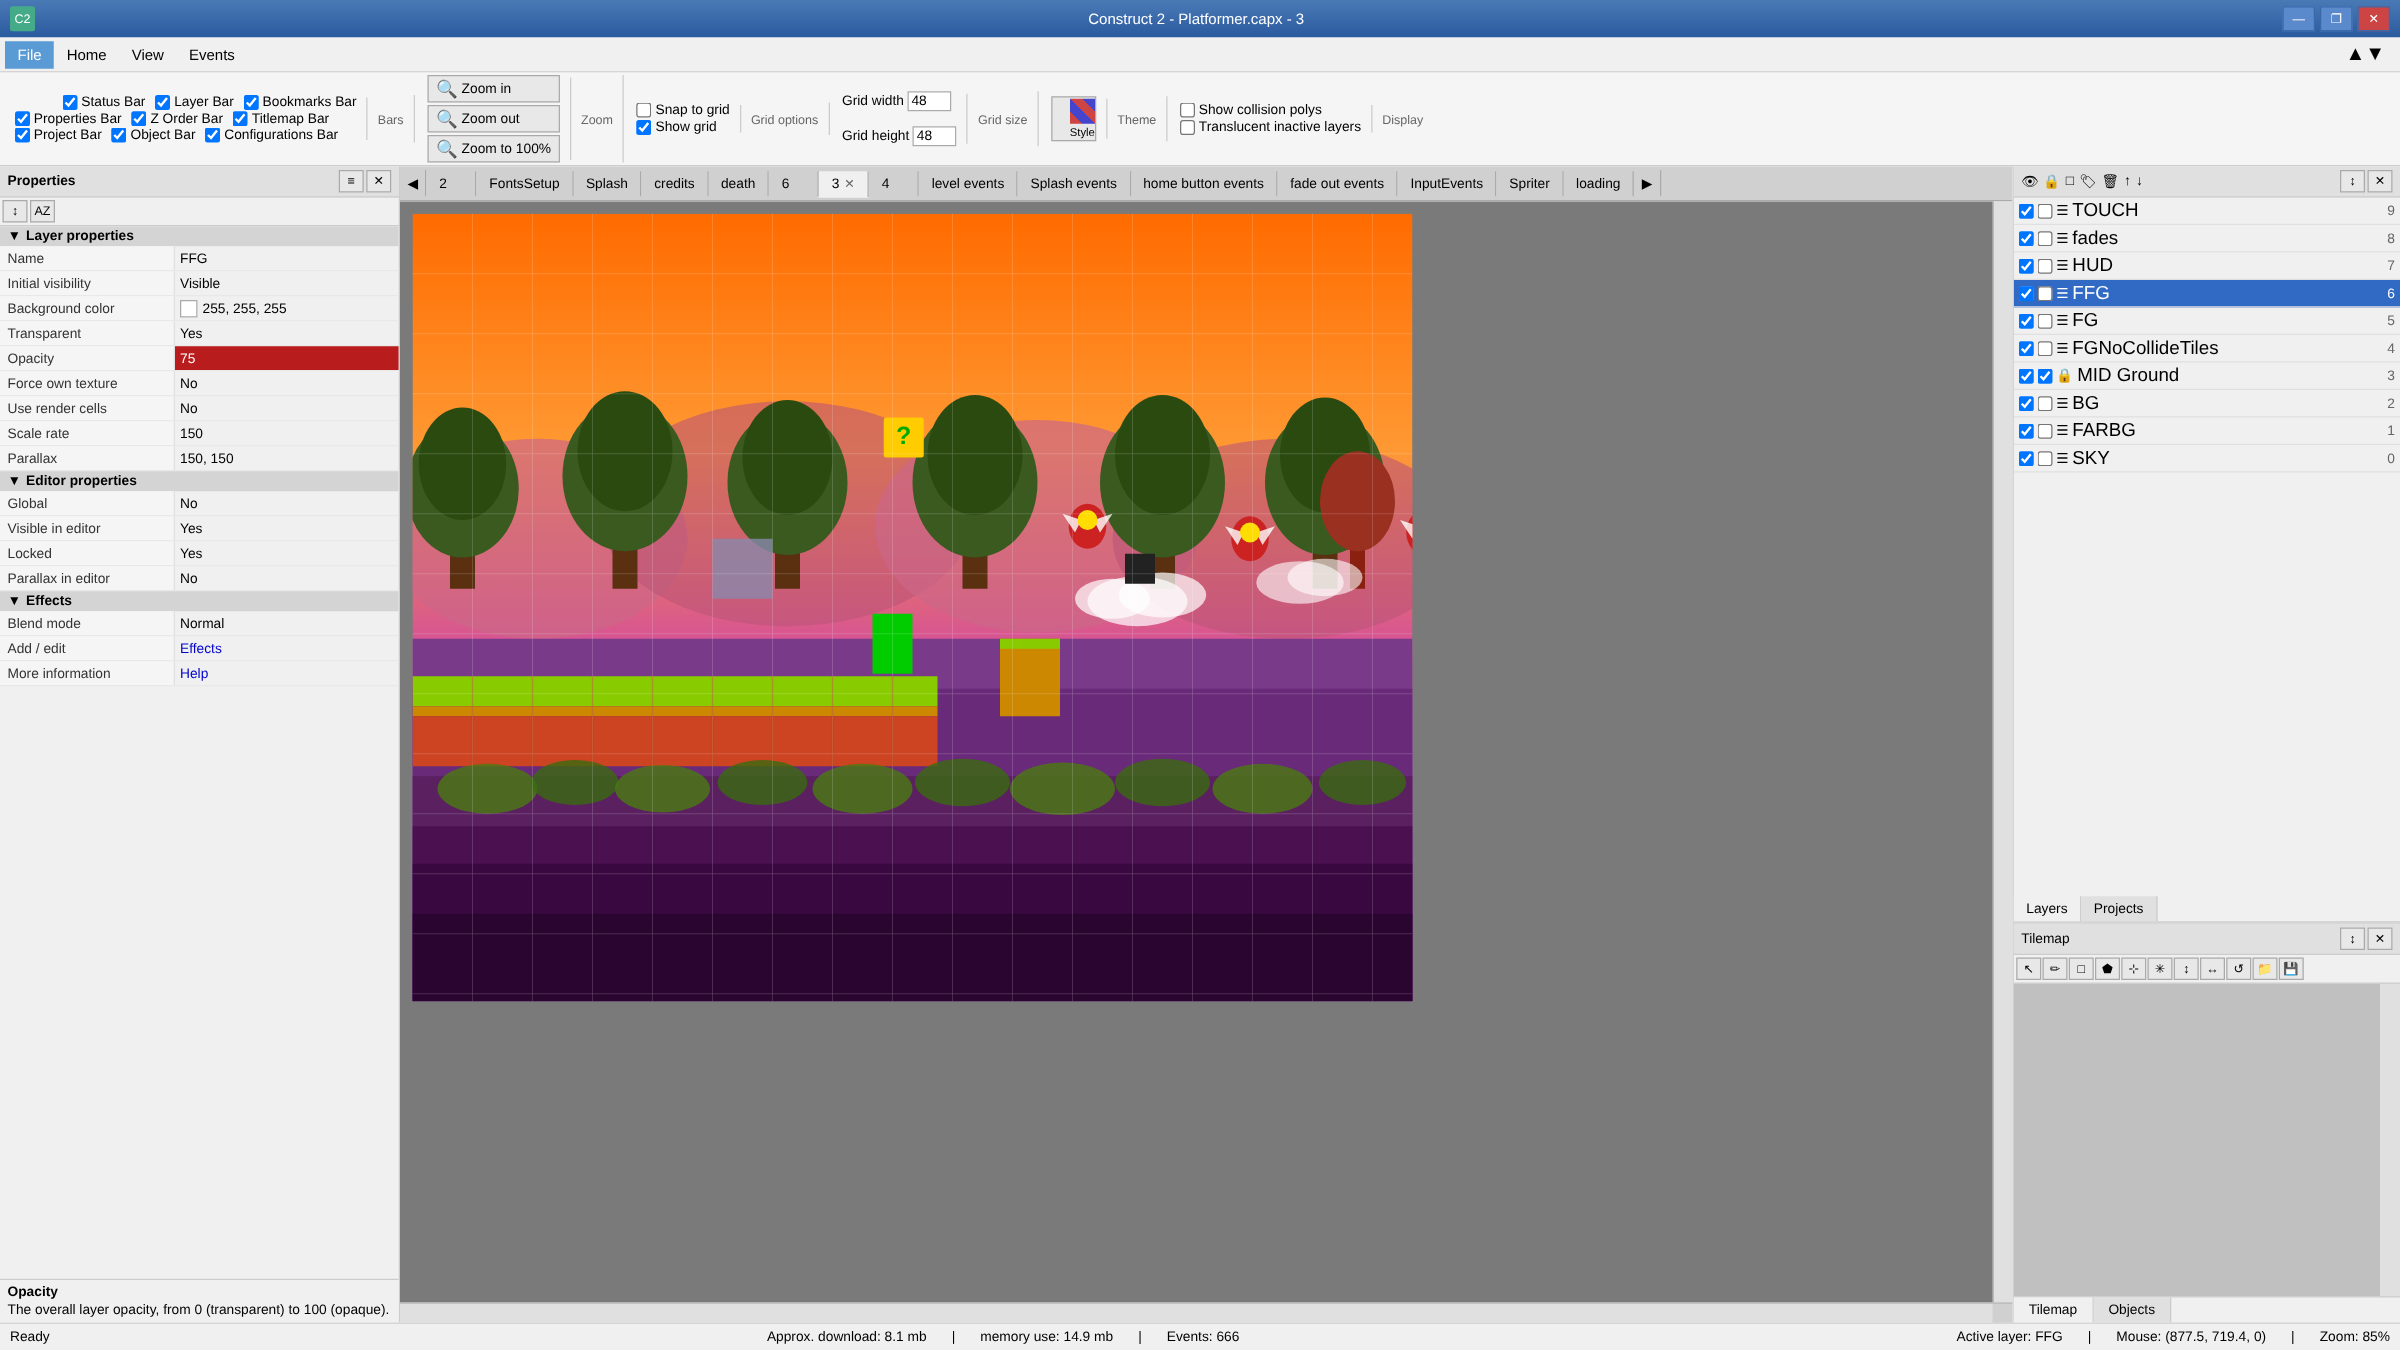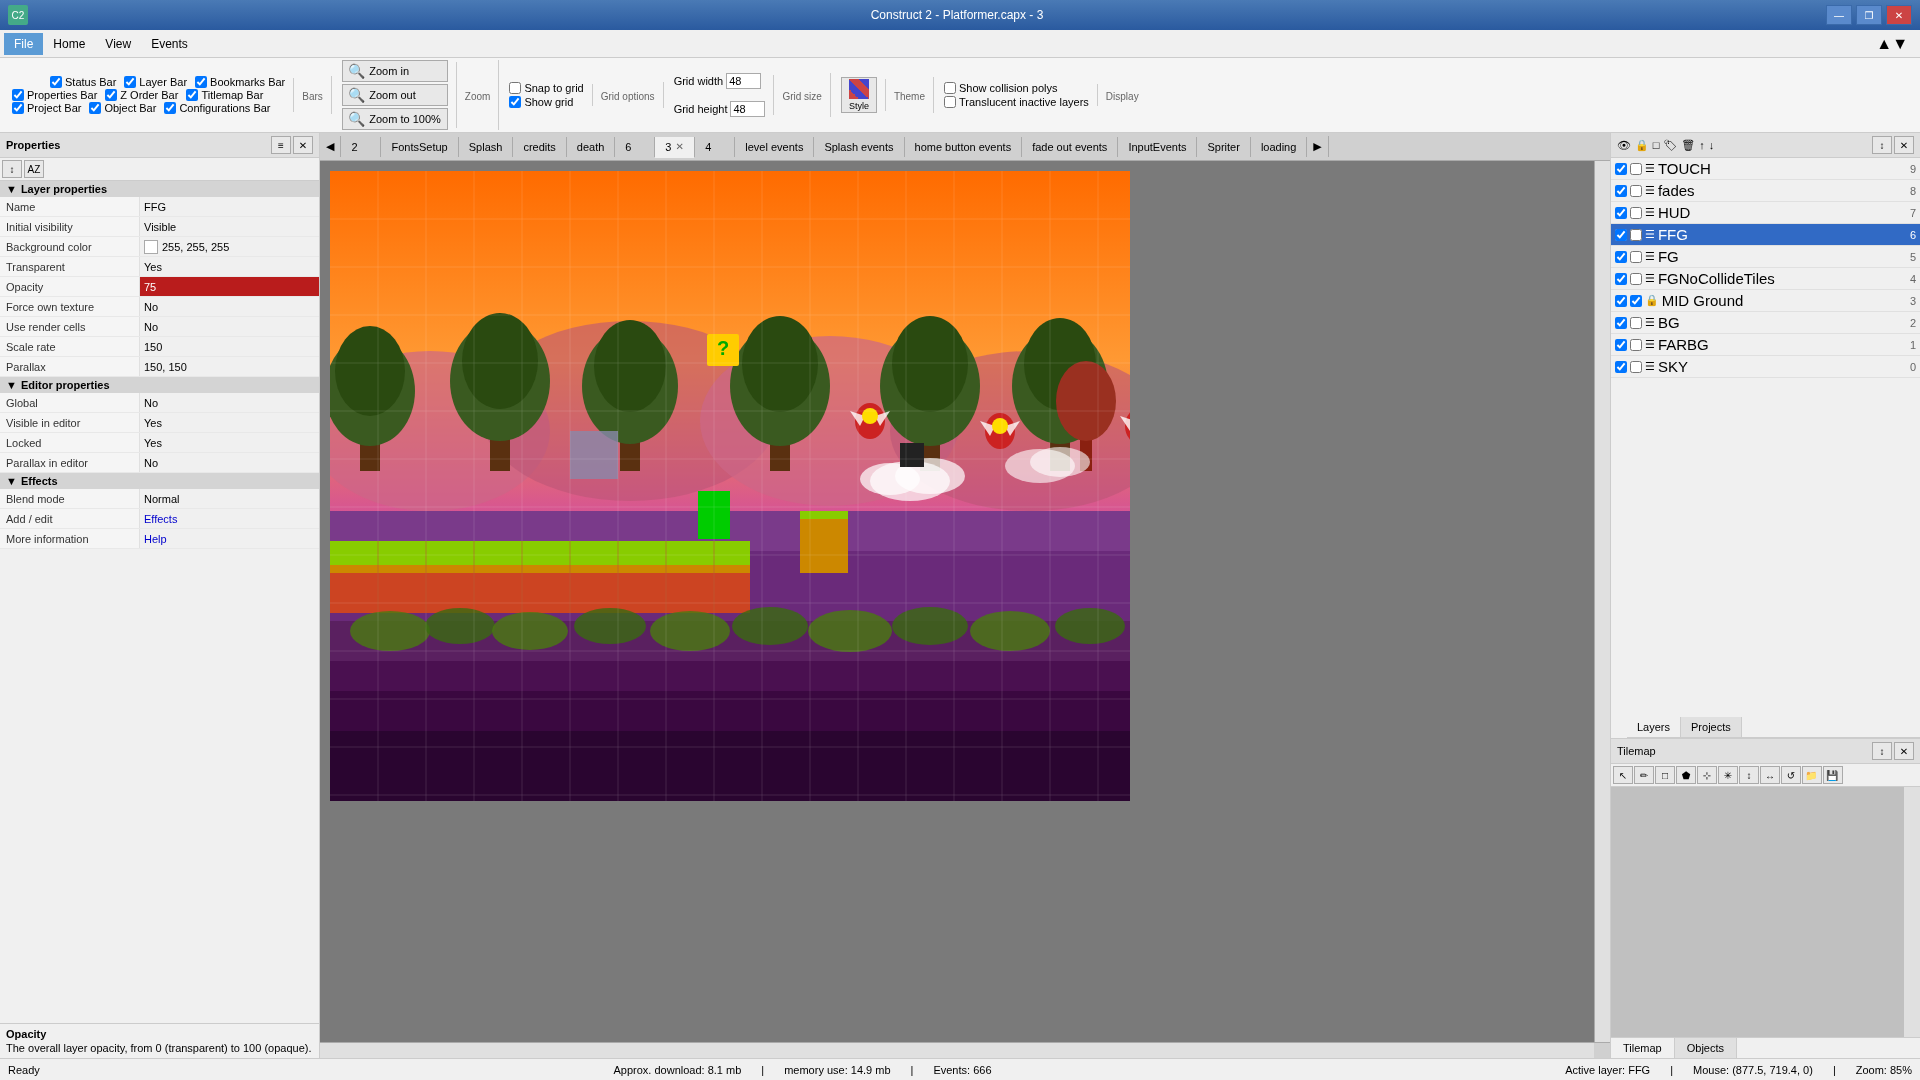--- a/index.html
+++ b/index.html
@@ -19,21 +19,21 @@
 
     
     #toolbar { background: #f5f5f5; border-bottom: 1px solid #ccc; padding: 2px 4px; display: flex; flex-direction: column; }
     .toolbar-row { display: flex; align-items: center; gap: 2px; min-height: 22px; flex-wrap: wrap; }
     .toolbar-section { display: flex; align-items: center; gap: 4px; padding: 0 8px; border-right: 1px solid #ccc; }
     .toolbar-section:last-child { border-right: none; }
     .toolbar-section-label { font-size: 10px; color: #666; display: block; margin-top: 2px; }
     .cb-item { display: flex; align-items: center; gap: 3px; font-size: 11px; }
     input[type=checkbox] { width: 12px; height: 12px; }
     .toolbar-btn { padding: 2px 6px; font-size: 11px; background: #e8e8e8; border: 1px solid #aaa; cursor: pointer; display: flex; align-items: center; gap: 3px; }
-    .style-btn { width: 36px; height: 36px; background: #e8e8e8; border: 1px solid #aaa; display: flex; flex-direction: column; align-items: center; justify-content: center; cursor: pointer; font-size: 9px; }
+    .style-btn { width: 36px; height: 36px; background: #e8e8e8; border: 1px solid #aaa; display: flex; flex-direction: column; align-items: flex-end; justify-content: center; cursor: pointer; font-size: 9px; }
     .grid-input { width: 35px; font-size: 11px; border: 1px solid #aaa; padding: 1px 2px; }
 
     
     #left-panel { width: 320px; background: #f0f0f0; border-right: 1px solid #ccc; display: flex; flex-direction: column; }
     #properties-header { background: #e0e0e0; padding: 3px 6px; border-bottom: 1px solid #ccc; font-weight: bold; font-size: 11px; display: flex; align-items: center; justify-content: space-between; }
     #properties-toolbar { display: flex; gap: 2px; padding: 2px; border-bottom: 1px solid #ccc; }
     .prop-tool-btn { width: 20px; height: 18px; background: #e8e8e8; border: 1px solid #aaa; font-size: 10px; cursor: pointer; display: flex; align-items: center; justify-content: center; }
     #properties-content { flex: 1; overflow-y: auto; }
     .prop-section-header { background: #d4d4d4; padding: 2px 6px; font-weight: bold; cursor: pointer; display: flex; align-items: center; gap: 4px; }
     .prop-row { display: flex; border-bottom: 1px solid #e8e8e8; min-height: 20px; }
@@ -56,21 +56,21 @@
     #right-panel { width: 310px; border-left: 1px solid #ccc; display: flex; flex-direction: column; background: #f0f0f0; }
     #layers-header { background: #e0e0e0; padding: 3px 6px; border-bottom: 1px solid #ccc; display: flex; align-items: center; justify-content: space-between; }
     .layer-tool-btn { width: 20px; height: 18px; background: #e8e8e8; border: 1px solid #aaa; font-size: 10px; cursor: pointer; display: flex; align-items: center; justify-content: center; }
     .layer-row { display: flex; align-items: center; padding: 2px 4px; border-bottom: 1px solid #e0e0e0; gap: 3px; cursor: pointer; min-height: 22px; }
     .layer-row.active { background: #316ac5; color: white; }
     .layer-row.active .layer-num { color: white; }
     .layer-num { margin-left: auto; font-size: 11px; color: #666; }
     .layer-icon { font-size: 11px; }
     .layer-name { font-size: 15px; flex: 1; }
     .layer-cb { width: 12px; height: 12px; }
-    .layers-tabs { display: flex; border-bottom: 1px solid #ccc; margin-left: 16px; }
+    .layers-tabs { display: flex; border-bottom: 1px solid #ccc; }
     .layers-tab { padding: 4px 10px; cursor: pointer; font-size: 11px; border-right: 1px solid #ccc; background: #e0e0e0; }
     .layers-tab.active { background: #f0f0f0; }
     
     
     #tilemap-panel { height: 320px; border-top: 1px solid #ccc; display: flex; flex-direction: column; }
     #tilemap-header { background: #e0e0e0; padding: 3px 6px; border-bottom: 1px solid #ccc; display: flex; align-items: center; justify-content: space-between; }
     #tilemap-toolbar { display: flex; gap: 1px; padding: 2px; border-bottom: 1px solid #ccc; }
     #tilemap-content { flex: 1; background: #c0c0c0; }
     #tilemap-footer-tabs { display: flex; border-top: 1px solid #ccc; }
     .tilemap-tab { padding: 4px 12px; cursor: pointer; font-size: 11px; border-right: 1px solid #ccc; background: #e0e0e0; }

